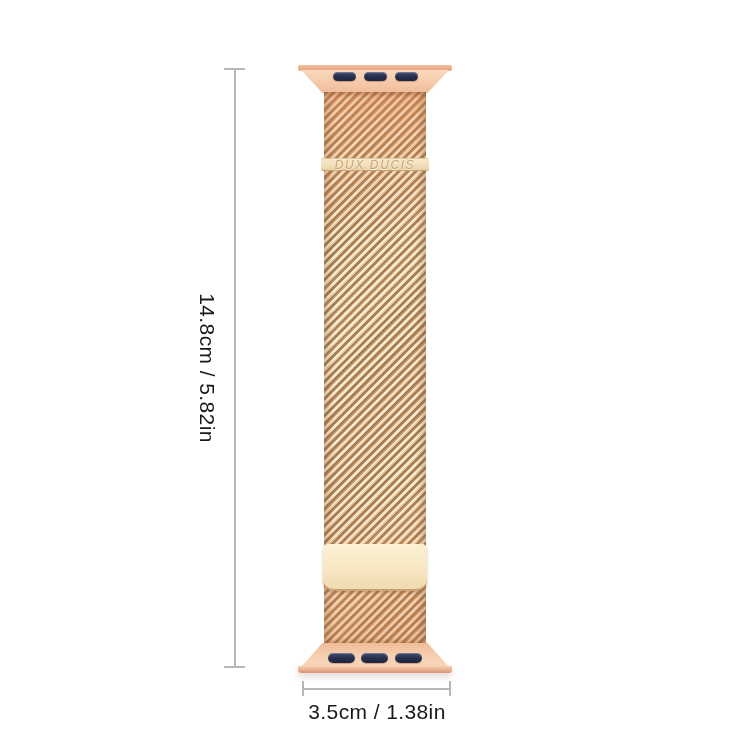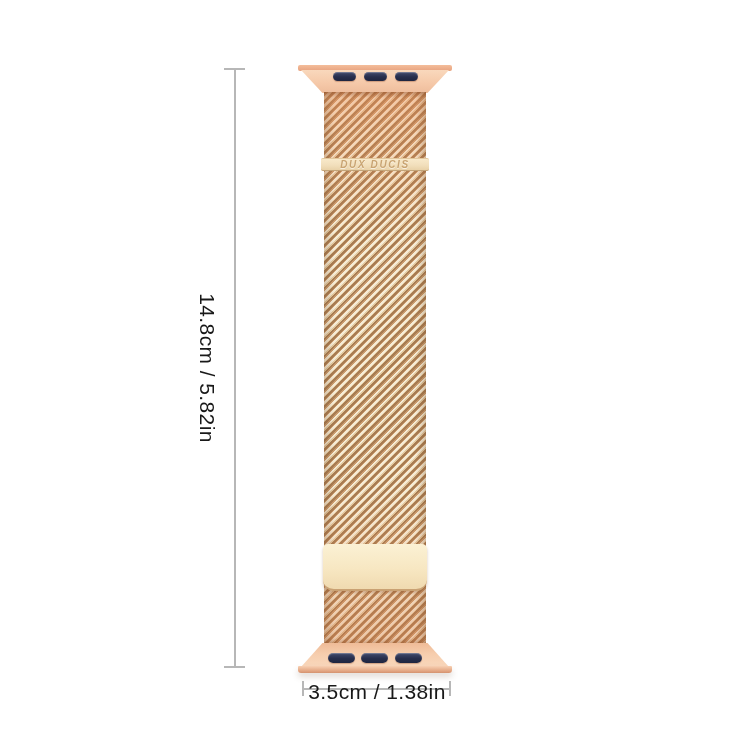--- a/index.html
+++ b/index.html
@@ -47,21 +47,21 @@
         rgba(235,142,90,0) 26%,rgba(235,142,90,0) 72%,
         rgba(224,132,82,.18) 88%,rgba(216,124,76,.34) 100%);
   }
   .buckle{
     left:321px;top:158px;width:108px;height:13px;border-radius:2px;
     background:linear-gradient(180deg,#f8e9ca 0%,#f2dfbc 55%,#e9d2a8 100%);
     border-top:1px solid #e2c79c;border-bottom:1px solid #c3a378;
     box-sizing:border-box;display:flex;align-items:center;justify-content:center;
   }
   .buckle-label{
-    font-size:10px;line-height:8px;font-weight:bold;font-style:italic;
+    font-size:12px;line-height:8px;font-weight:normal;font-style:italic;
     letter-spacing:1.6px;color:#c9a472;white-space:nowrap;
     text-shadow:0 1px 0 rgba(255,255,255,.6);
   }
   .plate{
     left:323px;top:544px;width:104px;height:47px;
     border-radius:5px 5px 11px 11px;
     background:linear-gradient(180deg,#fbf1d4 0%,#f7e7c2 55%,#f0dab0 100%);
     border-bottom:2px solid #c9a173;box-sizing:border-box;
     box-shadow:0 2px 3px rgba(140,90,50,.35);
   }
@@ -81,21 +81,21 @@
   .vline{left:234px;top:68px;width:2px;height:600px;}
   .vcap-t{left:224px;top:68px;width:21px;height:2px;}
   .vcap-b{left:224px;top:666px;width:21px;height:2px;}
   .hline{left:302px;top:688px;width:149px;height:2px;}
   .htick-l{left:302px;top:681px;width:2px;height:15px;}
   .htick-r{left:449px;top:681px;width:2px;height:15px;}
   .dim-label{
     color:#191919;font-size:21px;letter-spacing:.4px;white-space:nowrap;font-weight:500;
   }
   .vlabel{left:207px;top:368px;transform:translate(-50%,-50%) rotate(90deg);}
-  .hlabel{left:377px;top:692px;transform:translate(-50%,-50%);}
+  .hlabel{left:377px;top:712px;transform:translate(-50%,-50%);}
 </style>
 </head>
 <body>
 
 <div style="position:absolute;inset:0;">
 
   <div>
     <div class="abs top-bar"></div>
     <div class="abs top-trap"></div>
     <div class="abs slot s1"></div>

